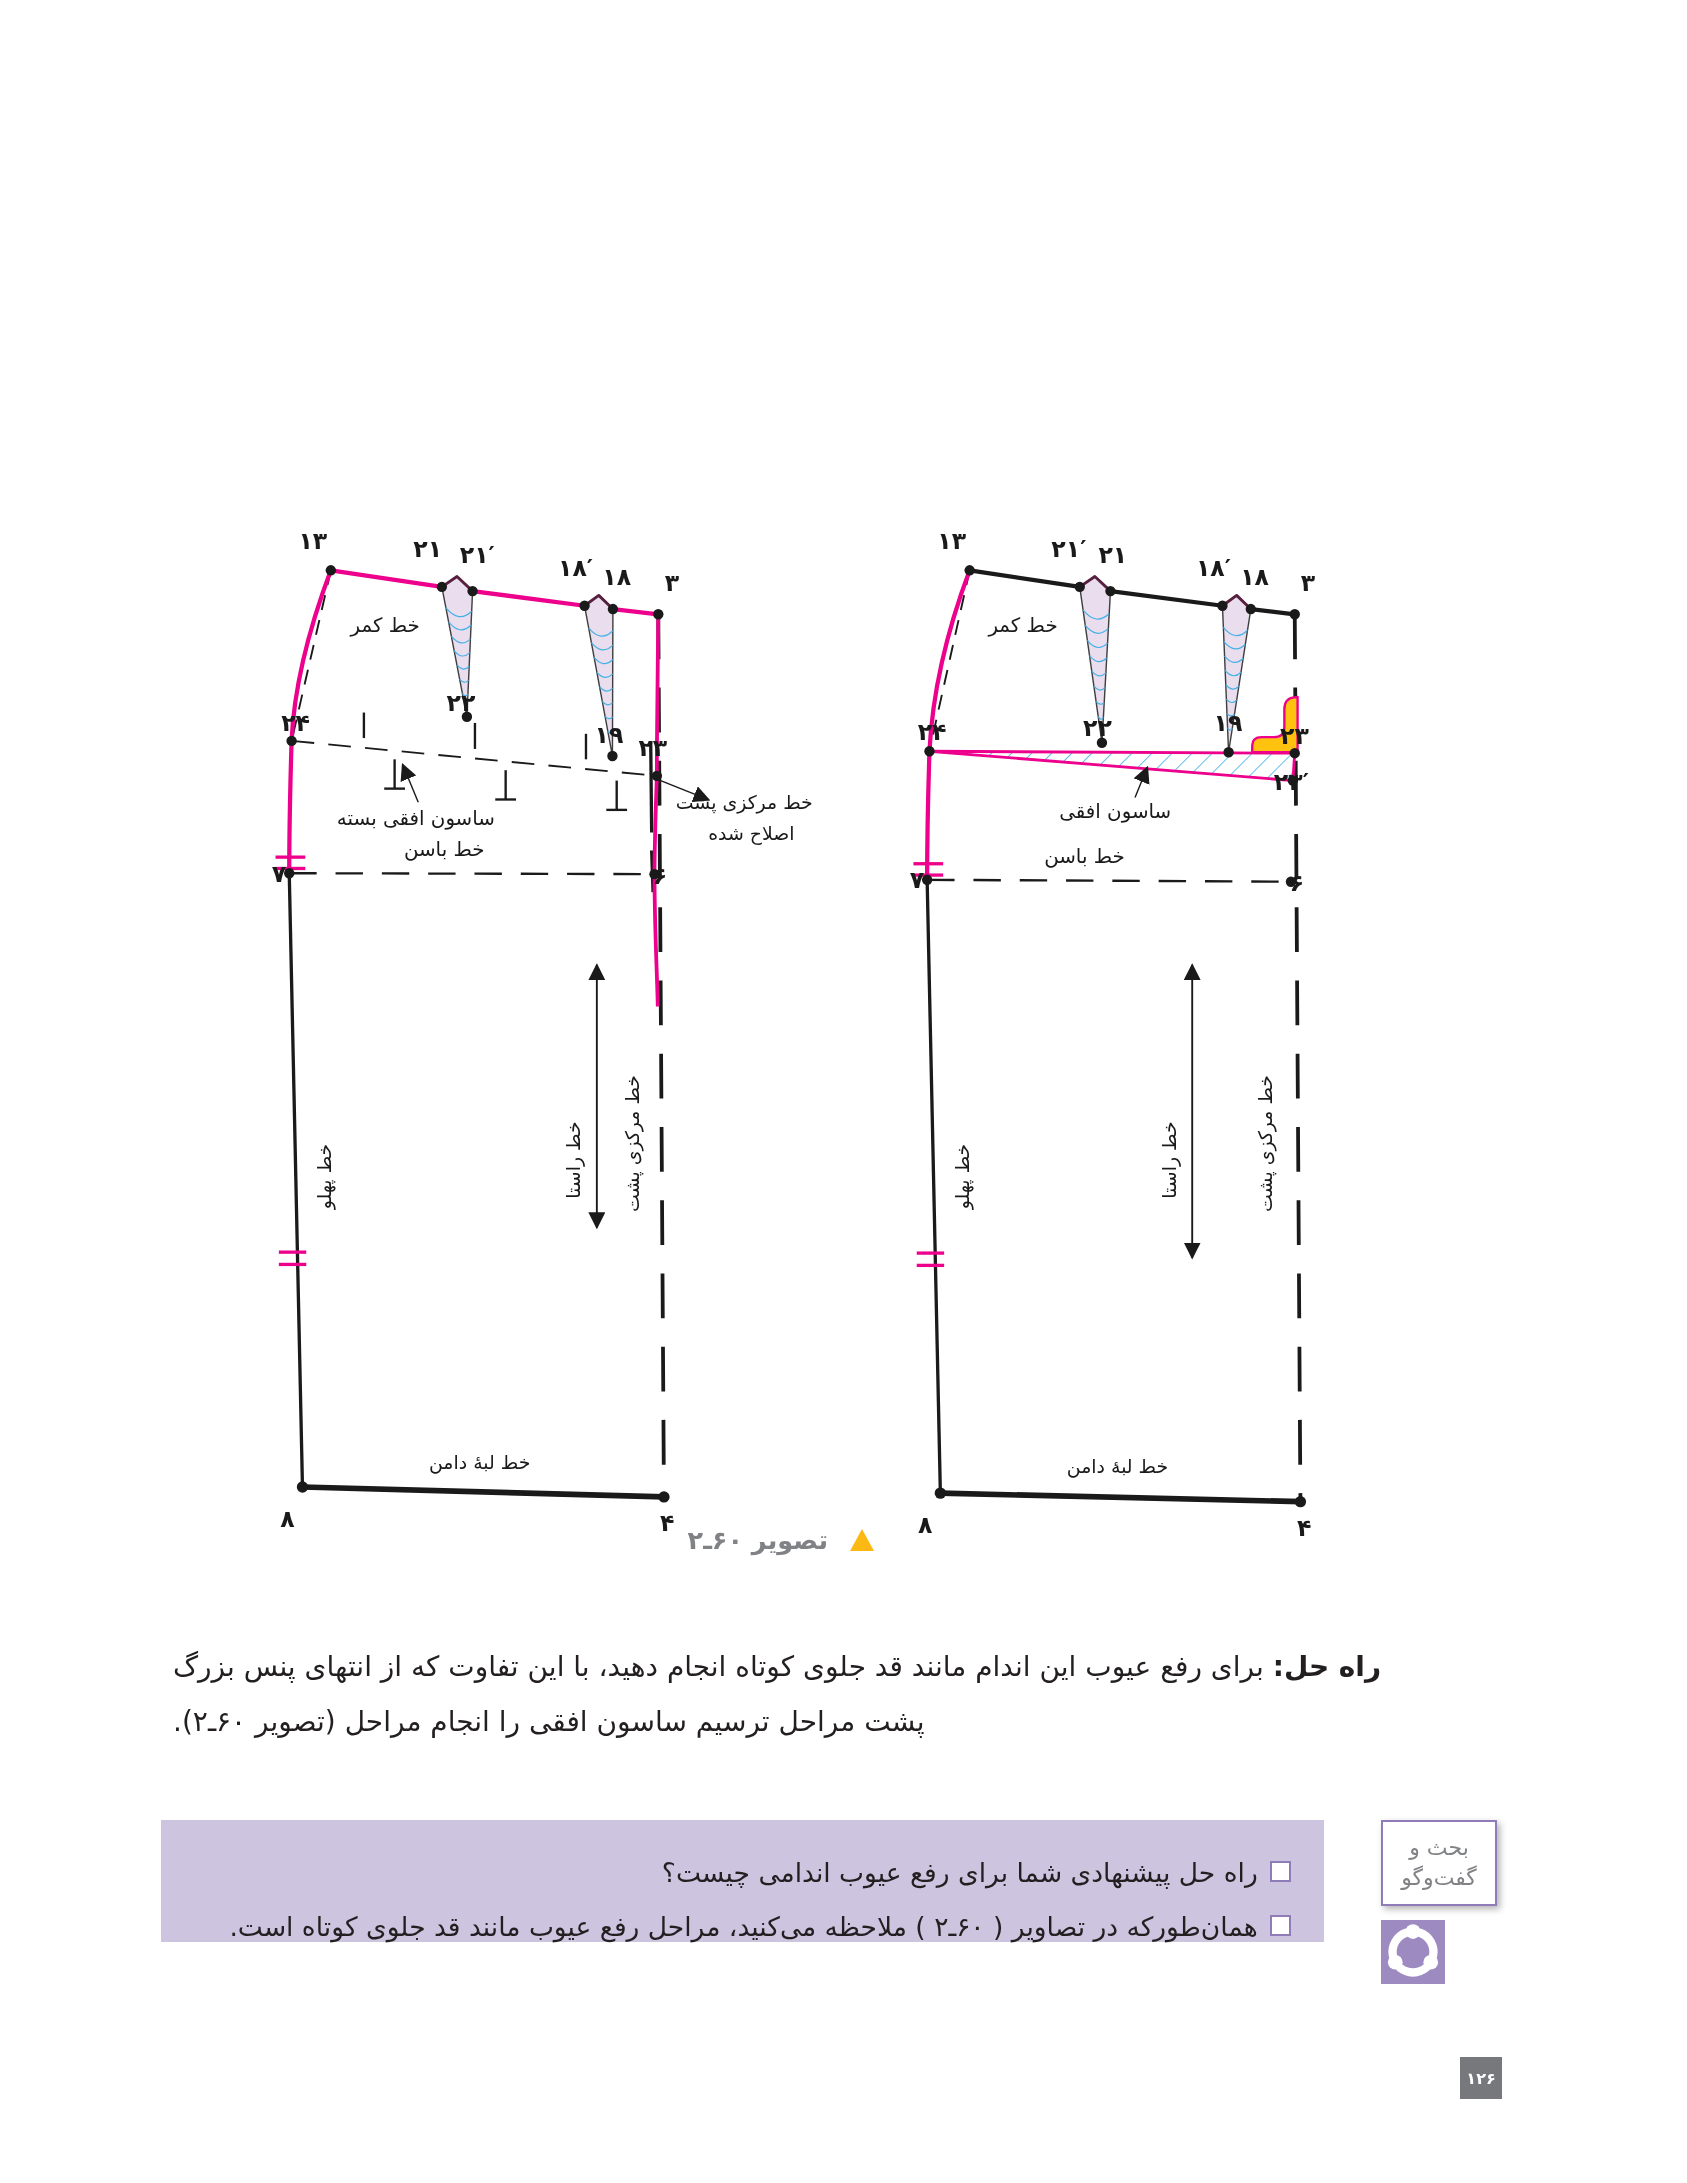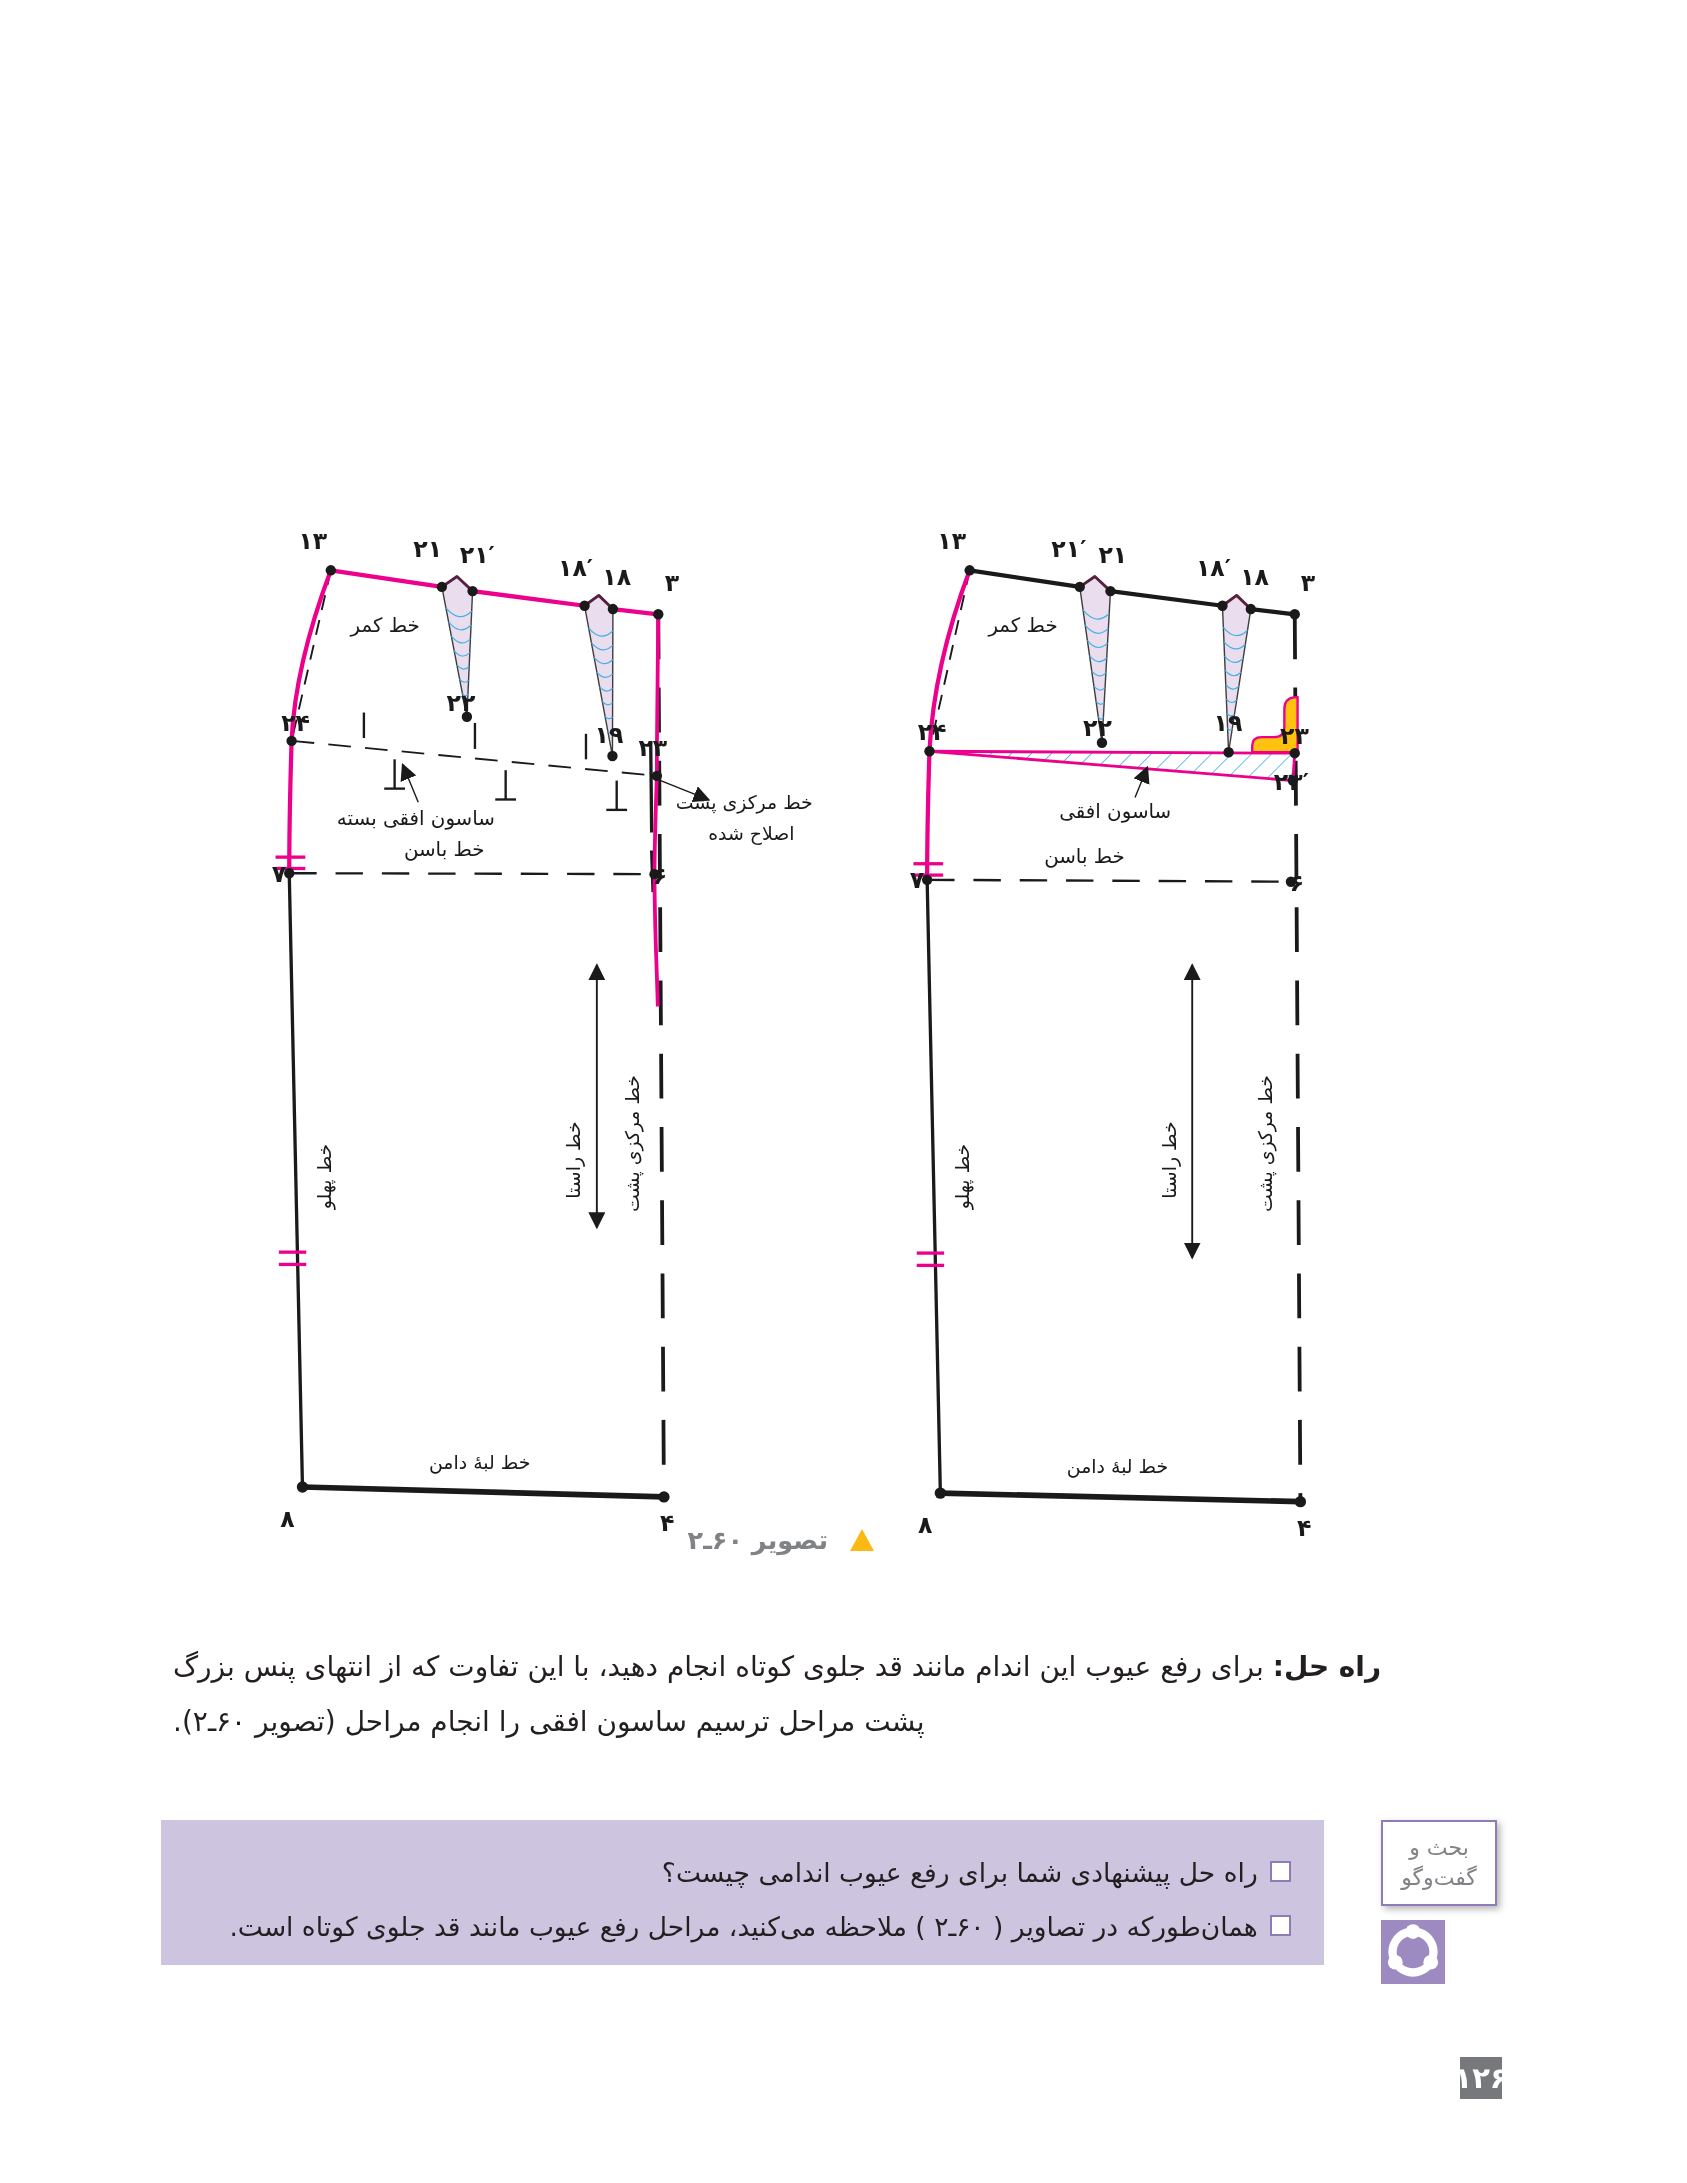--- a/index.html
+++ b/index.html
@@ -21,35 +21,35 @@
   
   #caption{position:absolute;left:676px;top:1525px;width:198px;display:flex;align-items:center;
            gap:22px;direction:rtl;color:#808285;font-size:25.5px;font-weight:700;}
   #caption .tri{width:0;height:0;border-left:12.8px solid transparent;border-right:12.8px solid transparent;
                 border-bottom:22px solid #fdb913;}
   
   #solution{position:absolute;right:158px;top:1640px;width:1356px;direction:rtl;text-align:left;
             font-size:28px;line-height:1.95;color:#231f20;}
   #solution b{font-weight:700;}
   
-  #talkbox{position:absolute;left:161px;top:1820px;width:1163px;height:145px;background:#cdc5e0;
+  #talkbox{position:absolute;left:161px;top:1820px;width:1163px;height:122px;background:#cdc5e0;
            direction:rtl;box-sizing:border-box;padding:36px 33px 0 19px;display:flex;
            flex-direction:column;gap:21px;}
   .talk-row{display:flex;align-items:flex-start;gap:12.3px;font-size:26.5px;color:#231f20;line-height:1.25;}
   .talk-bullet{flex:0 0 auto;width:17px;height:17px;background:#ffffff;border:2.4px solid #8f7bb8;margin-top:4.7px;}
   
   #talk-badge{position:absolute;left:1381px;top:1820px;width:116px;height:86px;background:#ffffff;
               border:2.8px solid #8f7bb8;box-sizing:border-box;box-shadow:3.3px 3.3px 6.6px rgba(0,0,0,.30);
               display:flex;flex-direction:column;justify-content:center;align-items:center;
               font-size:22px;font-weight:400;color:#808285;line-height:1.35;direction:rtl;text-align:center;}
   #talk-icon{position:absolute;left:1381px;top:1920px;width:64px;height:64px;background:#9d8ac1;
              display:flex;align-items:center;justify-content:center;}
   
   #pagenum{position:absolute;left:1460px;top:2057px;width:42px;height:42px;background:#77787b;
-           color:#ffffff;font-size:29px;font-weight:700;display:flex;align-items:center;
+           color:#ffffff;font-size:16px;font-weight:700;display:flex;align-items:center;
            justify-content:center;direction:rtl;}
 </style>
 </head>
 <body>
 
 <div id="page">
 
   <svg id="fig-svg" width="1687" height="2183" viewBox="0 0 3570 4620">
     <defs>
       <pattern id="hatch" width="30" height="30" patternUnits="userSpaceOnUse" patternTransform="rotate(45)">

